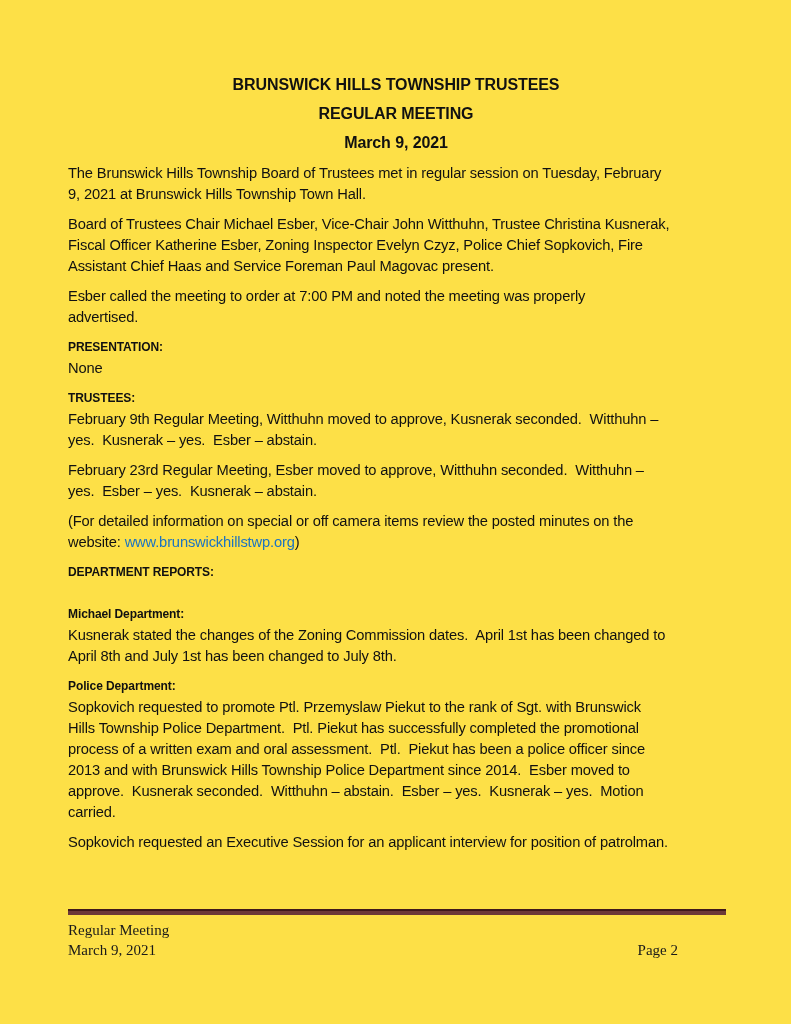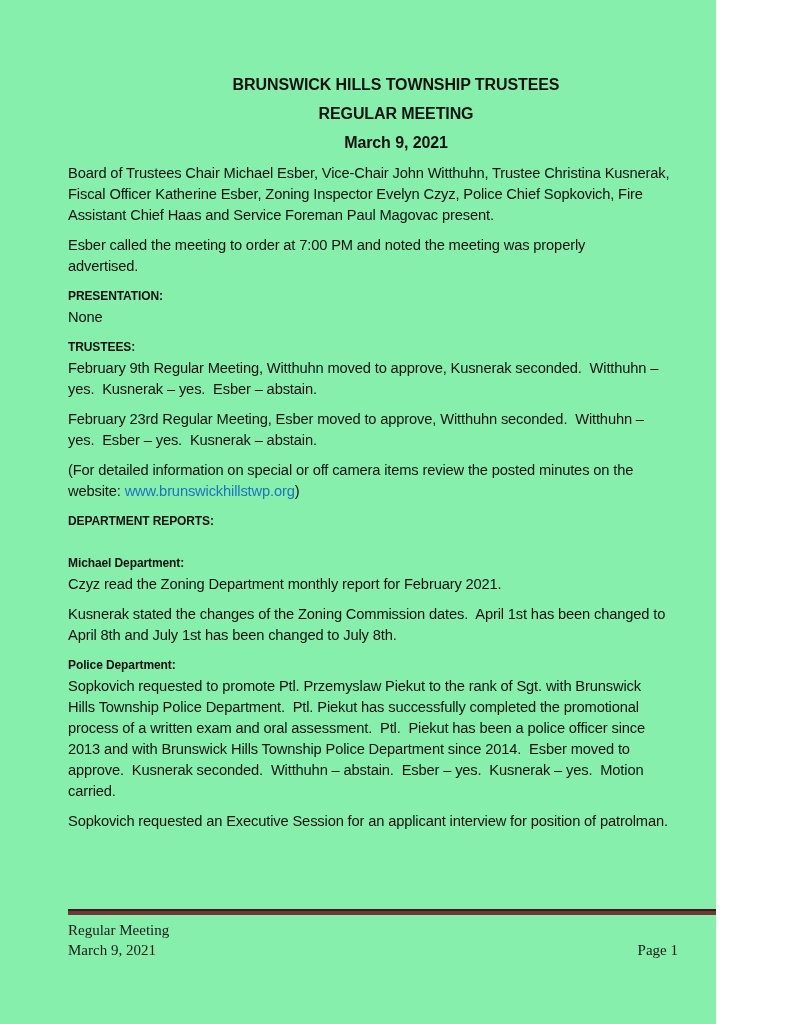--- a/index.html
+++ b/index.html
@@ -1,20 +1,20 @@
 <!DOCTYPE html>
 <html><head>
 <meta charset="utf-8">
 <style>
   html, body { margin: 0; padding: 0; background: #ffffff; }
   .page {
     position: relative;
-    width: 716px;
+    width: 791px;
     height: 1024px;
-    background: #86efac;
+    background: #fde047;
     font-family: "Liberation Sans", sans-serif;
     color: #111111;
     overflow: hidden;
     text-decoration: underline;
   }
   .content {
     position: absolute;
     left: 68px;
     top: 76px;
     width: 656px;
@@ -78,55 +78,56 @@
 
 <div class="page">
   <div class="content">
 
     <div class="title-block">
       <div class="title-line">BRUNSWICK HILLS TOWNSHIP TRUSTEES</div>
       <div class="title-line">REGULAR MEETING</div>
       <div class="title-line">March 9, 2021</div>
     </div>
 
+    <p class="para">The Brunswick Hills Township Board of Trustees met in regular session on Tuesday, February
+9, 2021 at Brunswick Hills Township Town Hall.</p>
     <p class="para">Board of Trustees Chair Michael Esber, Vice-Chair John Witthuhn, Trustee Christina Kusnerak,
 Fiscal Officer Katherine Esber, Zoning Inspector Evelyn Czyz, Police Chief Sopkovich, Fire
 Assistant Chief Haas and Service Foreman Paul Magovac present.</p>
     <p class="para">Esber called the meeting to order at 7:00 PM and noted the meeting was properly
 advertised.</p>
 
     <div class="heading">PRESENTATION:</div>
     <p class="para">None</p>
 
     <div class="heading">TRUSTEES:</div>
     <p class="para">February 9th Regular Meeting, Witthuhn moved to approve, Kusnerak seconded.  Witthuhn –
 yes.  Kusnerak – yes.  Esber – abstain.</p>
     <p class="para">February 23rd Regular Meeting, Esber moved to approve, Witthuhn seconded.  Witthuhn –
 yes.  Esber – yes.  Kusnerak – abstain.</p>
     <p class="para"><span>(For detailed information on special or off camera items review the posted minutes on the
 website: </span><a class="link">www.brunswickhillstwp.org</a><span>)</span></p>
 
     <div class="heading gap-below">DEPARTMENT REPORTS:</div>
 
     <div class="heading">Michael Department:</div>
-    <p class="para">Czyz read the Zoning Department monthly report for February 2021.</p>
     <p class="para">Kusnerak stated the changes of the Zoning Commission dates.  April 1st has been changed to
 April 8th and July 1st has been changed to July 8th.</p>
 
     <div class="heading">Police Department:</div>
     <p class="para">Sopkovich requested to promote Ptl. Przemyslaw Piekut to the rank of Sgt. with Brunswick
 Hills Township Police Department.  Ptl. Piekut has successfully completed the promotional
 process of a written exam and oral assessment.  Ptl.  Piekut has been a police officer since
 2013 and with Brunswick Hills Township Police Department since 2014.  Esber moved to
 approve.  Kusnerak seconded.  Witthuhn – abstain.  Esber – yes.  Kusnerak – yes.  Motion
 carried.</p>
     <p class="para">Sopkovich requested an Executive Session for an applicant interview for position of patrolman.</p>
 
   </div>
 
   <div class="footer-rule"></div>
 
   <div class="footer-text">
     <div>Regular Meeting</div>
     <div>March 9, 2021</div>
-    <div class="footer-page">Page 1</div>
+    <div class="footer-page">Page 2</div>
   </div>
 </div>
 
 </body></html>

